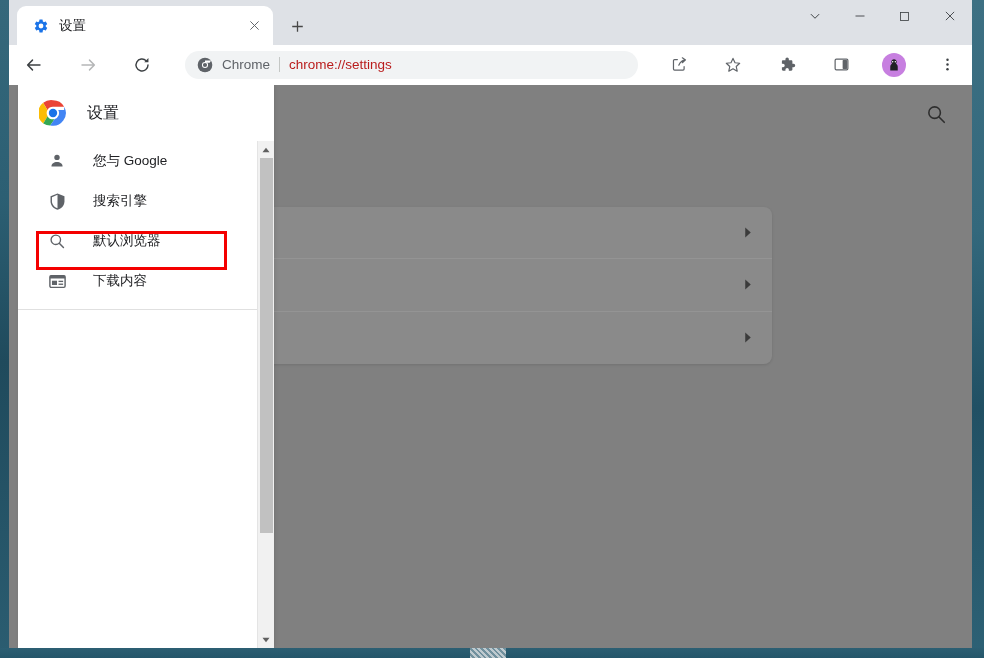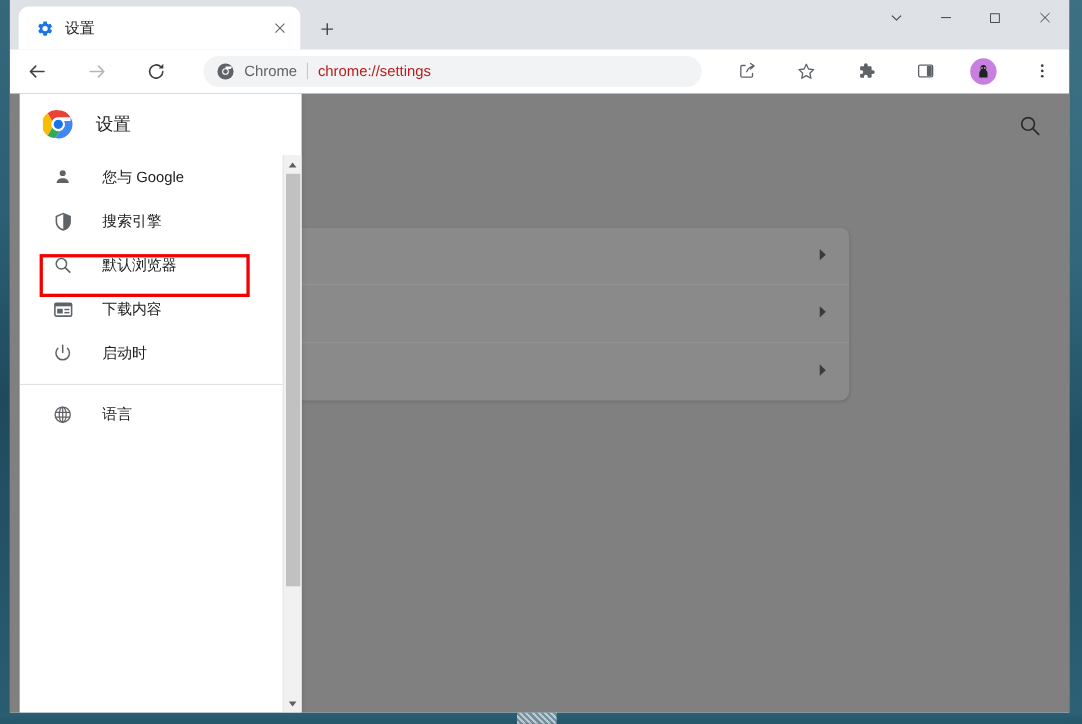--- a/index.html
+++ b/index.html
@@ -432,42 +432,23 @@
                 <rect x="2.4" y="4.6" width="19.2" height="14.8" rx="1.6" fill="none" stroke="#5f6368" stroke-width="1.8"></rect>
                 <rect x="2.4" y="4.6" width="19.2" height="3.6" fill="#5f6368"></rect>
                 <rect x="5" y="11" width="6.4" height="5.4" fill="#5f6368"></rect>
                 <rect x="13.3" y="11" width="5.8" height="1.7" fill="#5f6368"></rect>
                 <rect x="13.3" y="14.6" width="5.8" height="1.7" fill="#5f6368"></rect>
               </svg>
             </span>
             <span class="nav-label">下载内容</span>
           </div>
 
-          <div class="nav-item">
-            <span class="nav-icon">
-              <svg viewBox="0 0 24 24" width="18" height="18">
-                <path fill="none" stroke="#5f6368" stroke-width="1.8" stroke-linecap="round" d="M6.2 6.2 a8.2 8.2 0 1 0 11.6 0"></path>
-                <path stroke="#5f6368" stroke-width="1.8" stroke-linecap="round" d="M12 2.4 V11.4"></path>
-              </svg>
-            </span>
-            <span class="nav-label">启动时</span>
-          </div>
 
           <div class="nav-divider"></div>
 
-          <div class="nav-item">
-            <span class="nav-icon">
-              <svg viewBox="0 0 24 24" width="18" height="18">
-                <circle cx="12" cy="12" r="9.2" fill="none" stroke="#5f6368" stroke-width="1.6"></circle>
-                <ellipse cx="12" cy="12" rx="4.2" ry="9.2" fill="none" stroke="#5f6368" stroke-width="1.5"></ellipse>
-                <path stroke="#5f6368" stroke-width="1.5" d="M3 9.2 H21 M3 14.8 H21 M12 2.8 V21.2"></path>
-              </svg>
-            </span>
-            <span class="nav-label">语言</span>
-          </div>
 
 
 
 
         </div>
 
         <div id="highlight-box"></div>
 
         <div id="sp-scrollbar">
           <div class="sb-arrow" id="sb-up">

